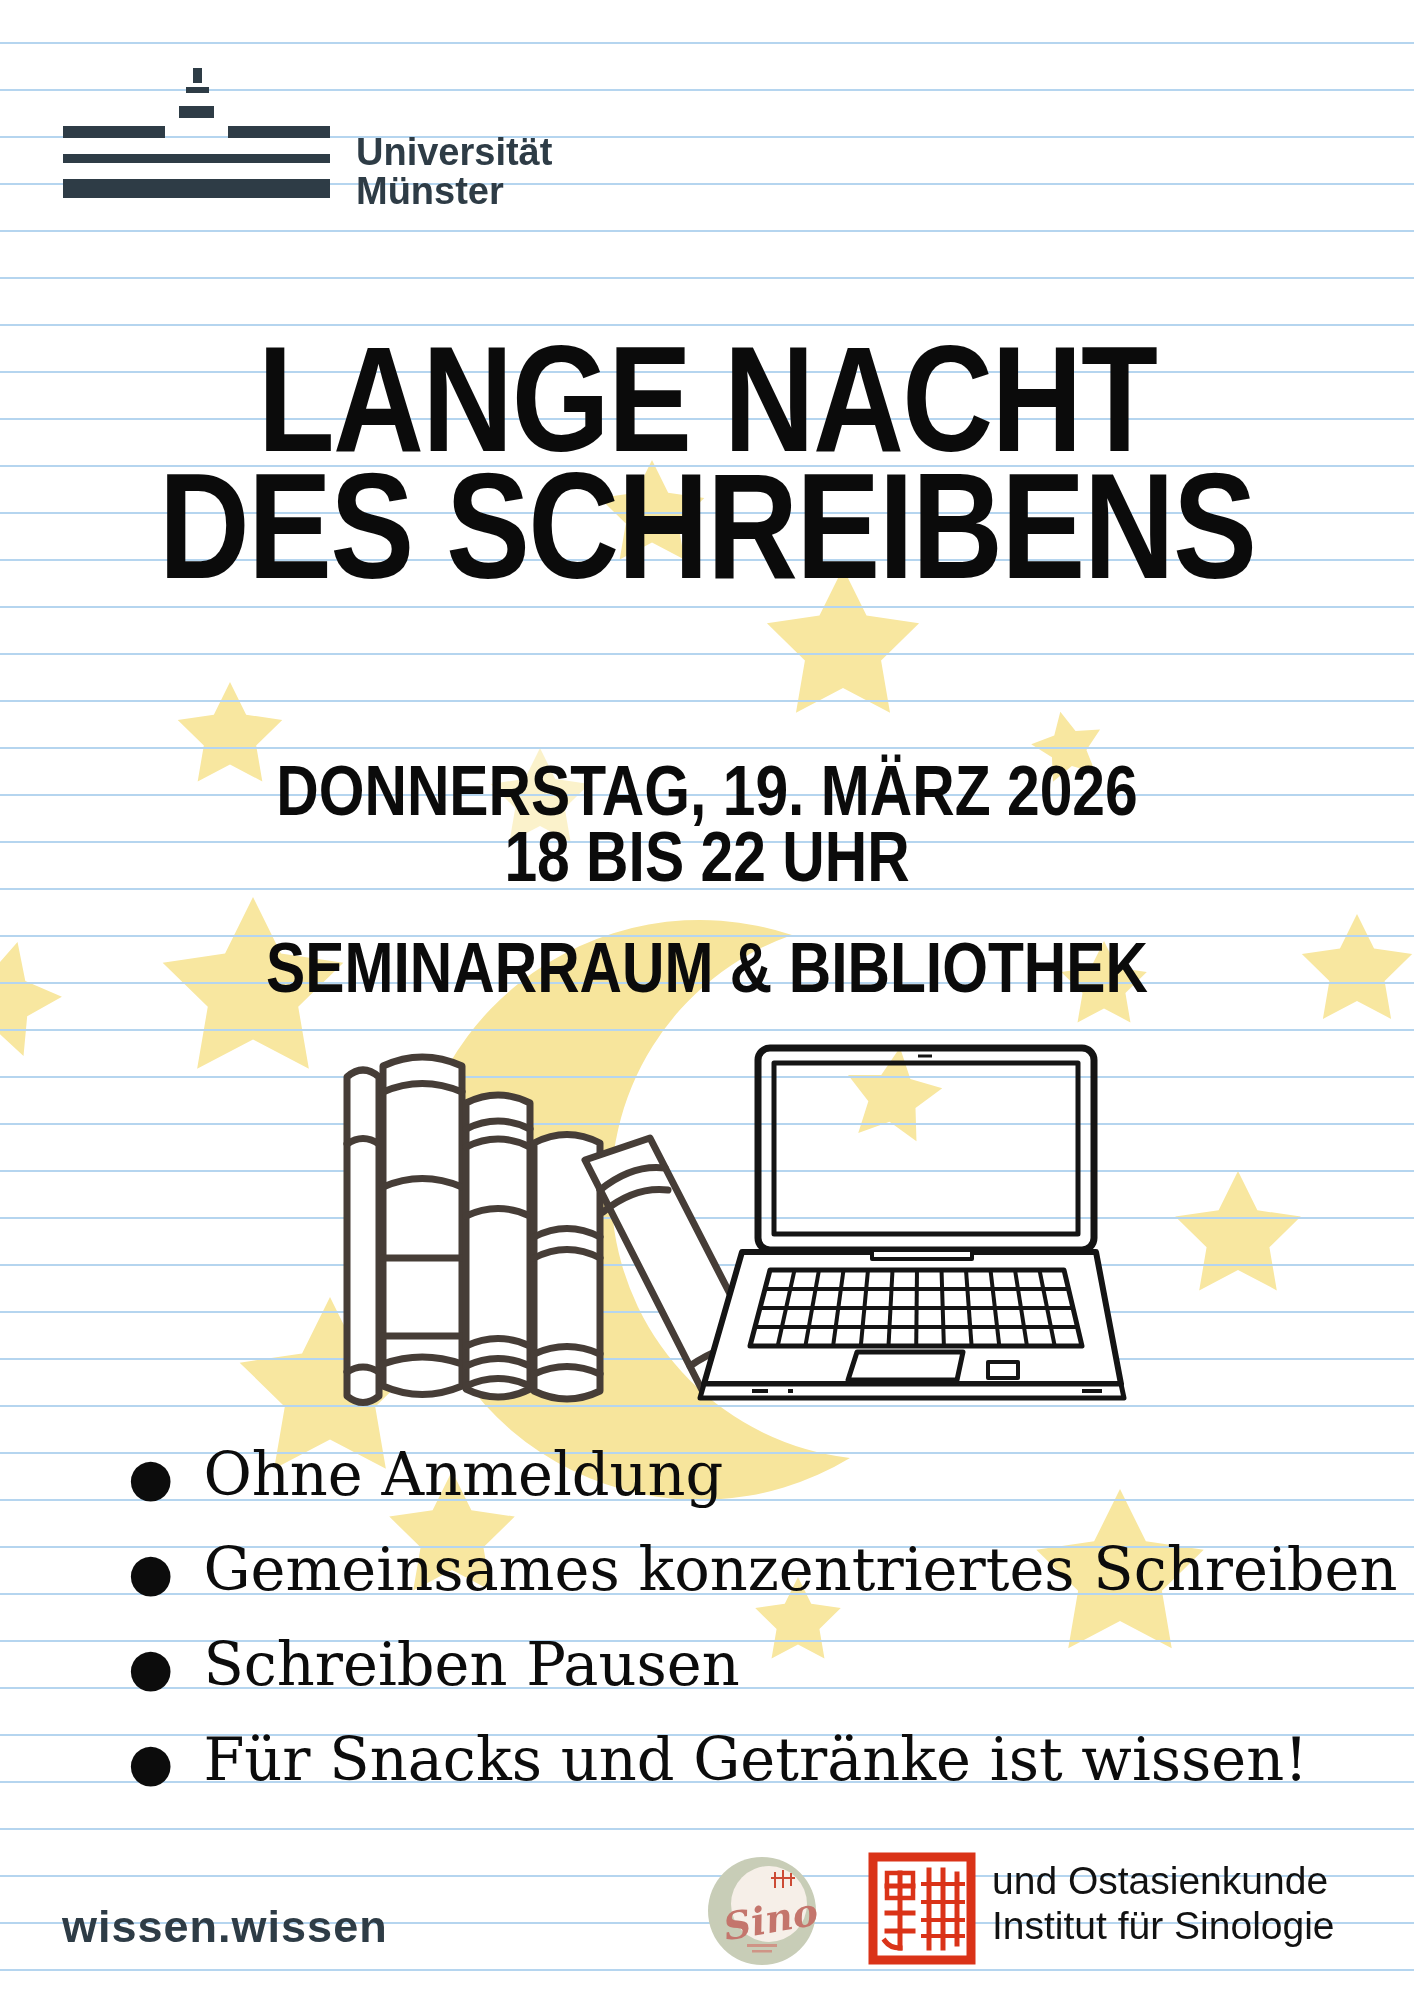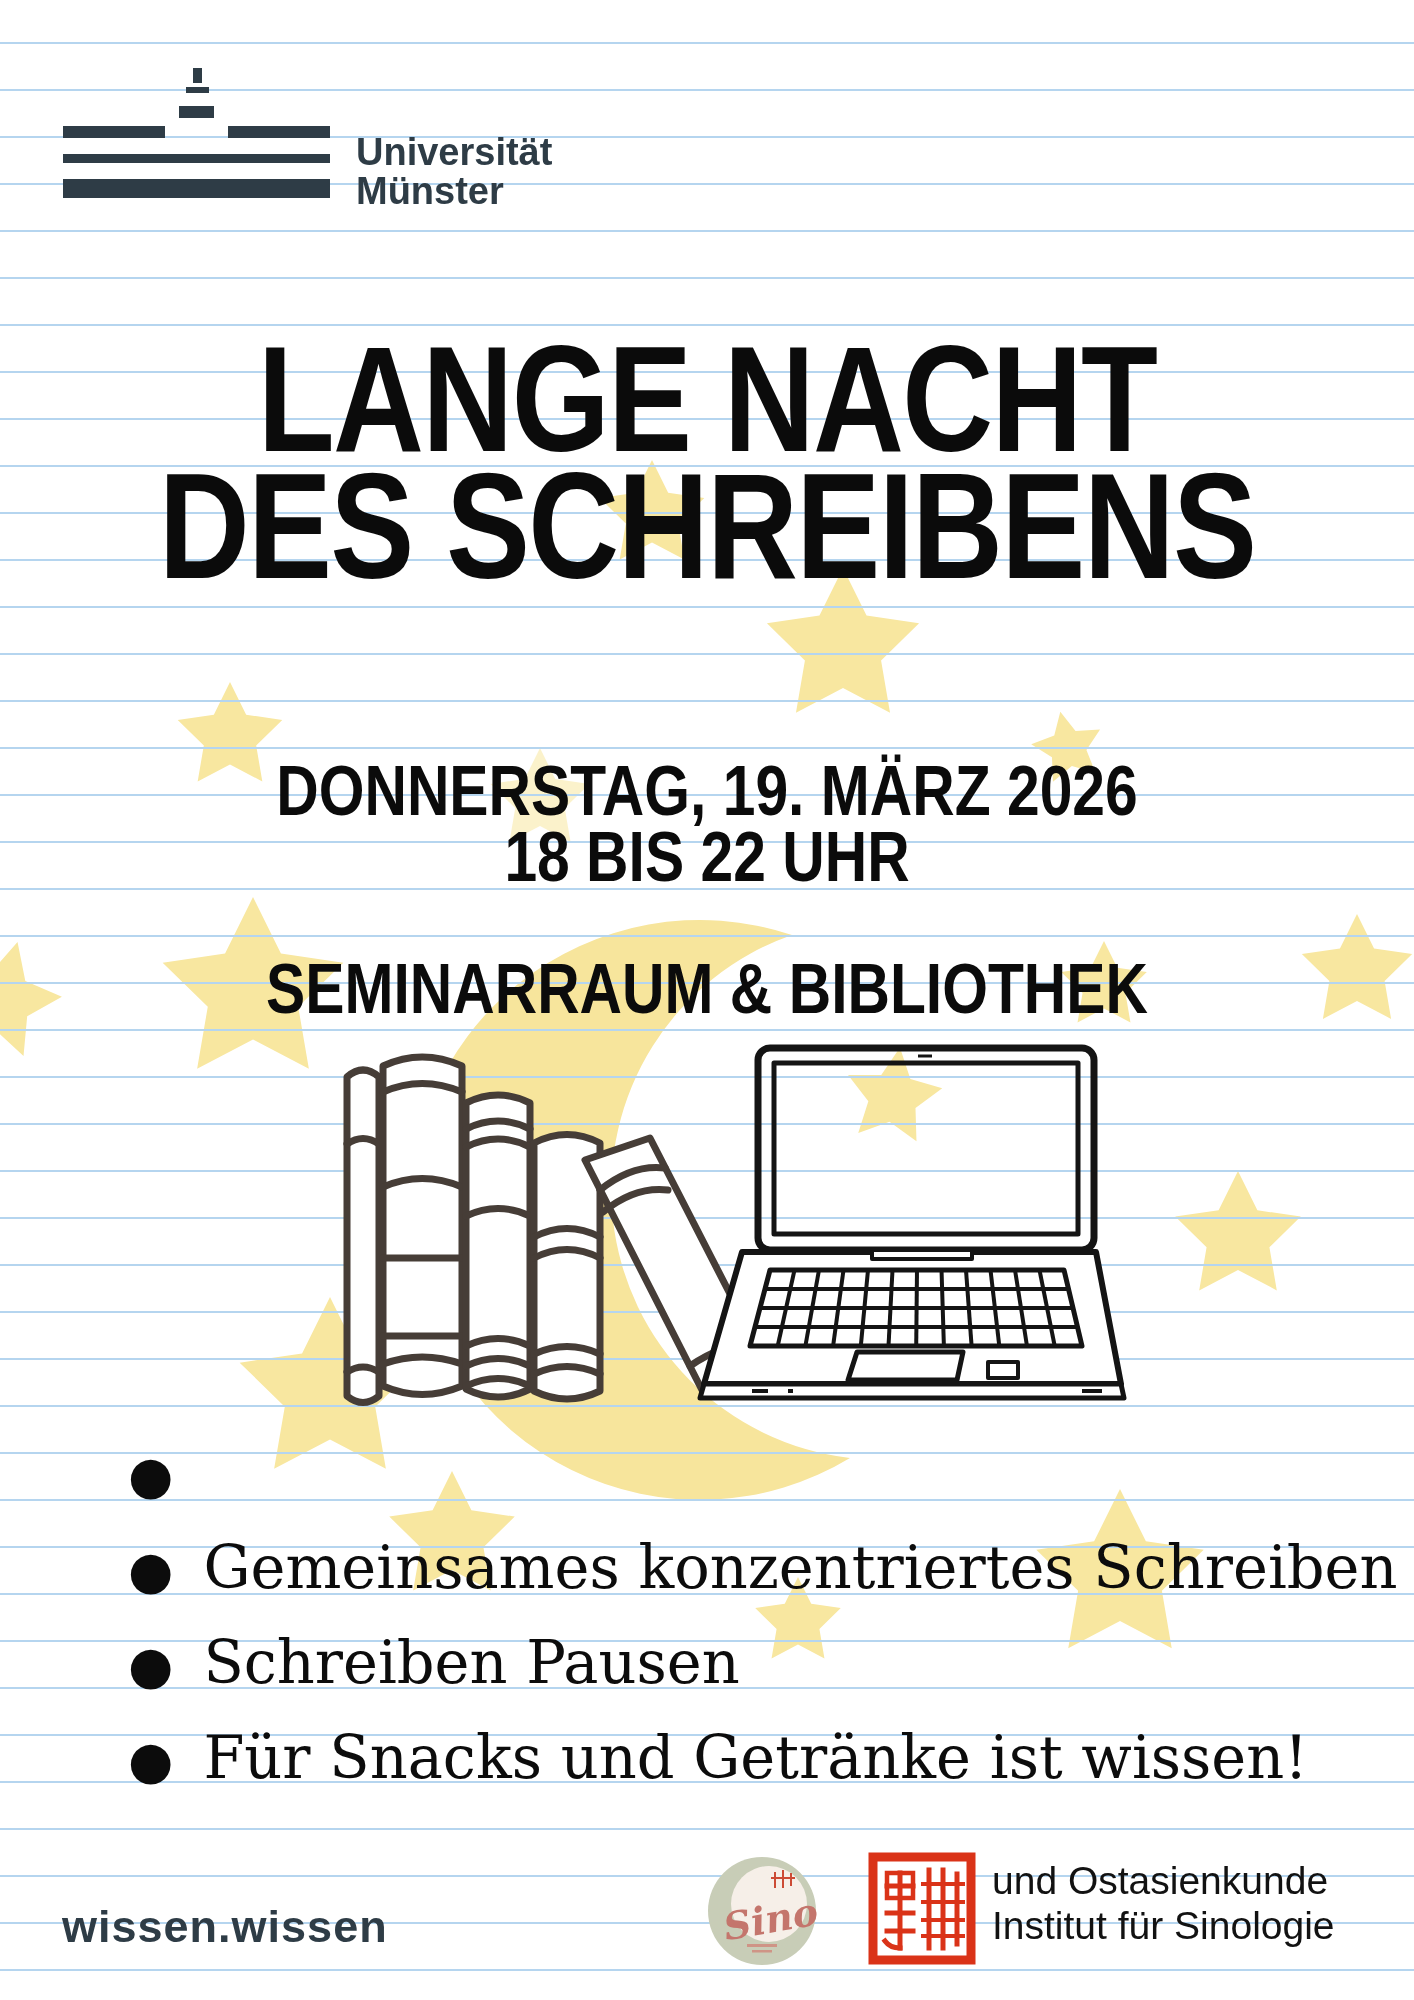--- a/index.html
+++ b/index.html
@@ -21,21 +21,21 @@
   .uni-logo{left:0;top:0;}
   .uni-logo text{font-family:"Liberation Sans",sans-serif;font-weight:bold;font-size:38px;fill:#2e3c46;}
 
   
   .headline{left:0;top:336px;width:100%;text-align:center;color:#0b0b0b;
     font-weight:bold;font-size:150px;line-height:127px;letter-spacing:-2px;}
   .headline .l,.subhead .l{display:block;transform:scaleX(.84);}
   .subhead{left:0;width:100%;text-align:center;color:#0b0b0b;
     font-weight:bold;font-size:70px;line-height:66px;letter-spacing:0;}
   .subhead.date{top:758px;}
-  .subhead.loc{top:956px;}
+  .subhead.loc{top:935px;}
 
   
   .bullets{left:128px;top:1444px;list-style:none;margin:0;padding:0;
     font-family:"DejaVu Serif","Liberation Serif",serif;font-size:59px;color:#0c0c0c;}
   .bullets li{display:flex;align-items:baseline;line-height:62px;margin-bottom:31px;white-space:nowrap;}
   .bullets .dot{font-size:52px;margin-right:30px;}
 
   
   .slogan{left:62px;top:1901px;font-size:45px;font-weight:bold;color:#2e3c46;letter-spacing:1px;}
   .sino-logo{left:707px;top:1856px;}
@@ -166,20 +166,21 @@
     <rect x="988" y="1362" width="30" height="16" stroke-width="4"></rect>
     <line x1="752" y1="1391" x2="768" y2="1391" stroke-width="4"></line>
     <line x1="788" y1="1391" x2="793" y2="1391" stroke-width="4"></line>
     <line x1="1082" y1="1391" x2="1102" y2="1391" stroke-width="4"></line>
   </g>
 </svg>
 
 <ul class="ink bullets">
   <li>
       <span class="dot">●</span>
+      <span>Ohne Anmeldung</span>
     </li>
   <li>
       <span class="dot">●</span>
       <span>Gemeinsames konzentriertes Schreiben</span>
     </li>
   <li>
       <span class="dot">●</span>
       <span>Schreiben Pausen</span>
     </li>
   <li>

